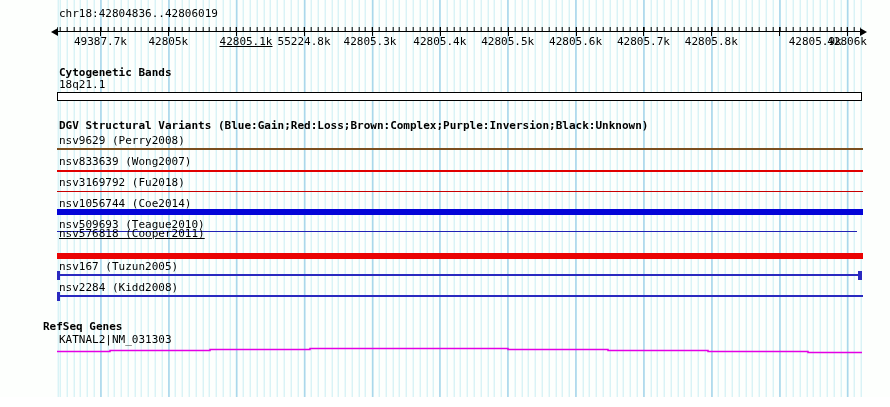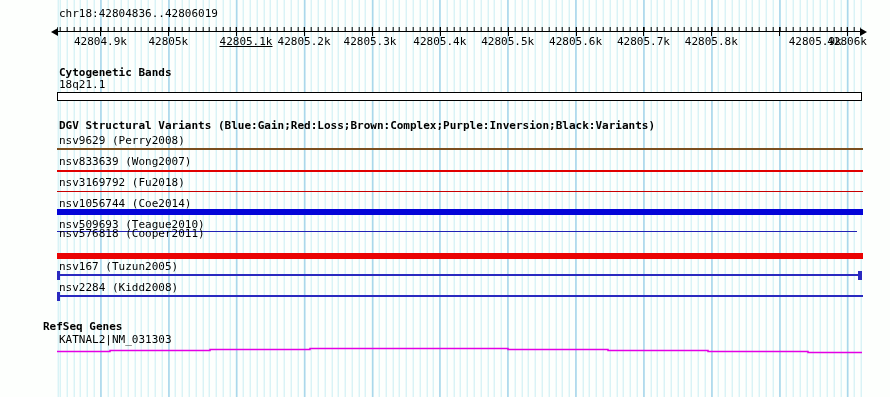--- a/index.html
+++ b/index.html
@@ -50,27 +50,27 @@
   <div class="grid"></div>
 
   <div>
     <div class="txt" style="left:59px;top:8px;">chr18:42804836..42806019</div>
     <div class="axis"></div>
     <div class="arrow left"></div>
     <div class="arrow right"></div>
     <div class="minor-ticks"></div>
     <div id="ruler-ticks">
         <div class="major-tick" style="left: 100.442px;"></div>
-        <div class="tick-label" style="left: 100.442px;">42804.9k</div>
+        <div class="tick-label" style="left: 100.442px;">49387.7k</div>
         <div class="major-tick" style="left: 168.32px;"></div>
         <div class="tick-label" style="left: 168.32px;">42805k</div>
         <div class="major-tick" style="left: 236.199px;"></div>
         <div class="tick-label" style="left: 246px; text-decoration: underline;">42805.1k</div>
         <div class="major-tick" style="left: 304.077px;"></div>
-        <div class="tick-label" style="left: 304.077px;">42805.2k</div>
+        <div class="tick-label" style="left: 304.077px;">55224.8k</div>
         <div class="major-tick" style="left: 371.955px;"></div>
         <div class="tick-label" style="left: 370px; text-align: center;">42805.3k</div>
         <div class="major-tick" style="left: 439.833px;"></div>
         <div class="tick-label" style="left: 439.833px;">42805.4k</div>
         <div class="major-tick" style="left: 507.712px;"></div>
         <div class="tick-label" style="left: 507.712px;">42805.5k</div>
         <div class="major-tick" style="left: 575.59px;"></div>
         <div class="tick-label" style="left: 575.59px;">42805.6k</div>
         <div class="major-tick" style="left: 643.468px;"></div>
         <div class="tick-label" style="left: 643.468px;">42805.7k</div>
@@ -83,38 +83,38 @@
       </div>
   </div>
 
   <div>
     <div class="txt bold" style="left:59px;top:67px;">Cytogenetic Bands</div>
     <div class="txt" style="left:59px;top:79px;">18q21.1</div>
     <div class="band-box"></div>
   </div>
 
   <div>
-    <div class="txt bold" style="left:59px;top:120px;">DGV Structural Variants (Blue:Gain;Red:Loss;Brown:Complex;Purple:Inversion;Black:Variants)</div>
+    <div class="txt bold" style="left:59px;top:120px;">DGV Structural Variants (Blue:Gain;Red:Loss;Brown:Complex;Purple:Inversion;Black:Unknown)</div>
 
     <div class="vlabel" style="top:135px;">nsv9629 (Perry2008)</div>
     <div class="vline" style="top:148px;width:806px;height:2px;background:#7b4e1e;"></div>
 
     <div class="vlabel" style="top:156px;">nsv833639 (Wong2007)</div>
     <div class="vline" style="top:170px;width:806px;height:2px;background:#e00000;"></div>
 
     <div class="vlabel" style="top:177px;">nsv3169792 (Fu2018)</div>
     <div class="vline" style="top:191px;width:806px;height:1px;background:#c80000;"></div>
 
     <div class="vlabel" style="top:198px;">nsv1056744 (Coe2014)</div>
     <div class="vline" style="top:209px;width:806px;height:6px;background:#0404d8;"></div>
 
     <div class="vlabel" style="top:219px;">nsv509693 (Teague2010)</div>
     <div class="vline" style="top:231px;width:800px;height:1px;background:#2222b4;"></div>
 
-    <div class="vlabel" style="top:228px;">nsv576818 (Cooper2011)</div>
+    <div class="vlabel" style="top:228px;text-decoration:underline;">nsv576818 (Cooper2011)</div>
     <div class="vline" style="top:253px;width:806px;height:6px;background:#ea0404;"></div>
 
     <div class="vlabel" style="top:261px;">nsv167 (Tuzun2005)</div>
     <div class="vline" style="top:274px;width:804px;height:2px;background:#2a2ac0;"></div>
     <div class="cap" style="left:57px;top:271px;background:#2a2ac0;"></div>
     <div class="cap" style="left:858px;top:271px;width:4px;background:#2a2ac0;"></div>
 
     <div class="vlabel" style="top:282px;">nsv2284 (Kidd2008)</div>
     <div class="vline" style="top:295px;width:806px;height:2px;background:#2a2ac0;"></div>
     <div class="cap" style="left:57px;top:292px;background:#2a2ac0;"></div>

